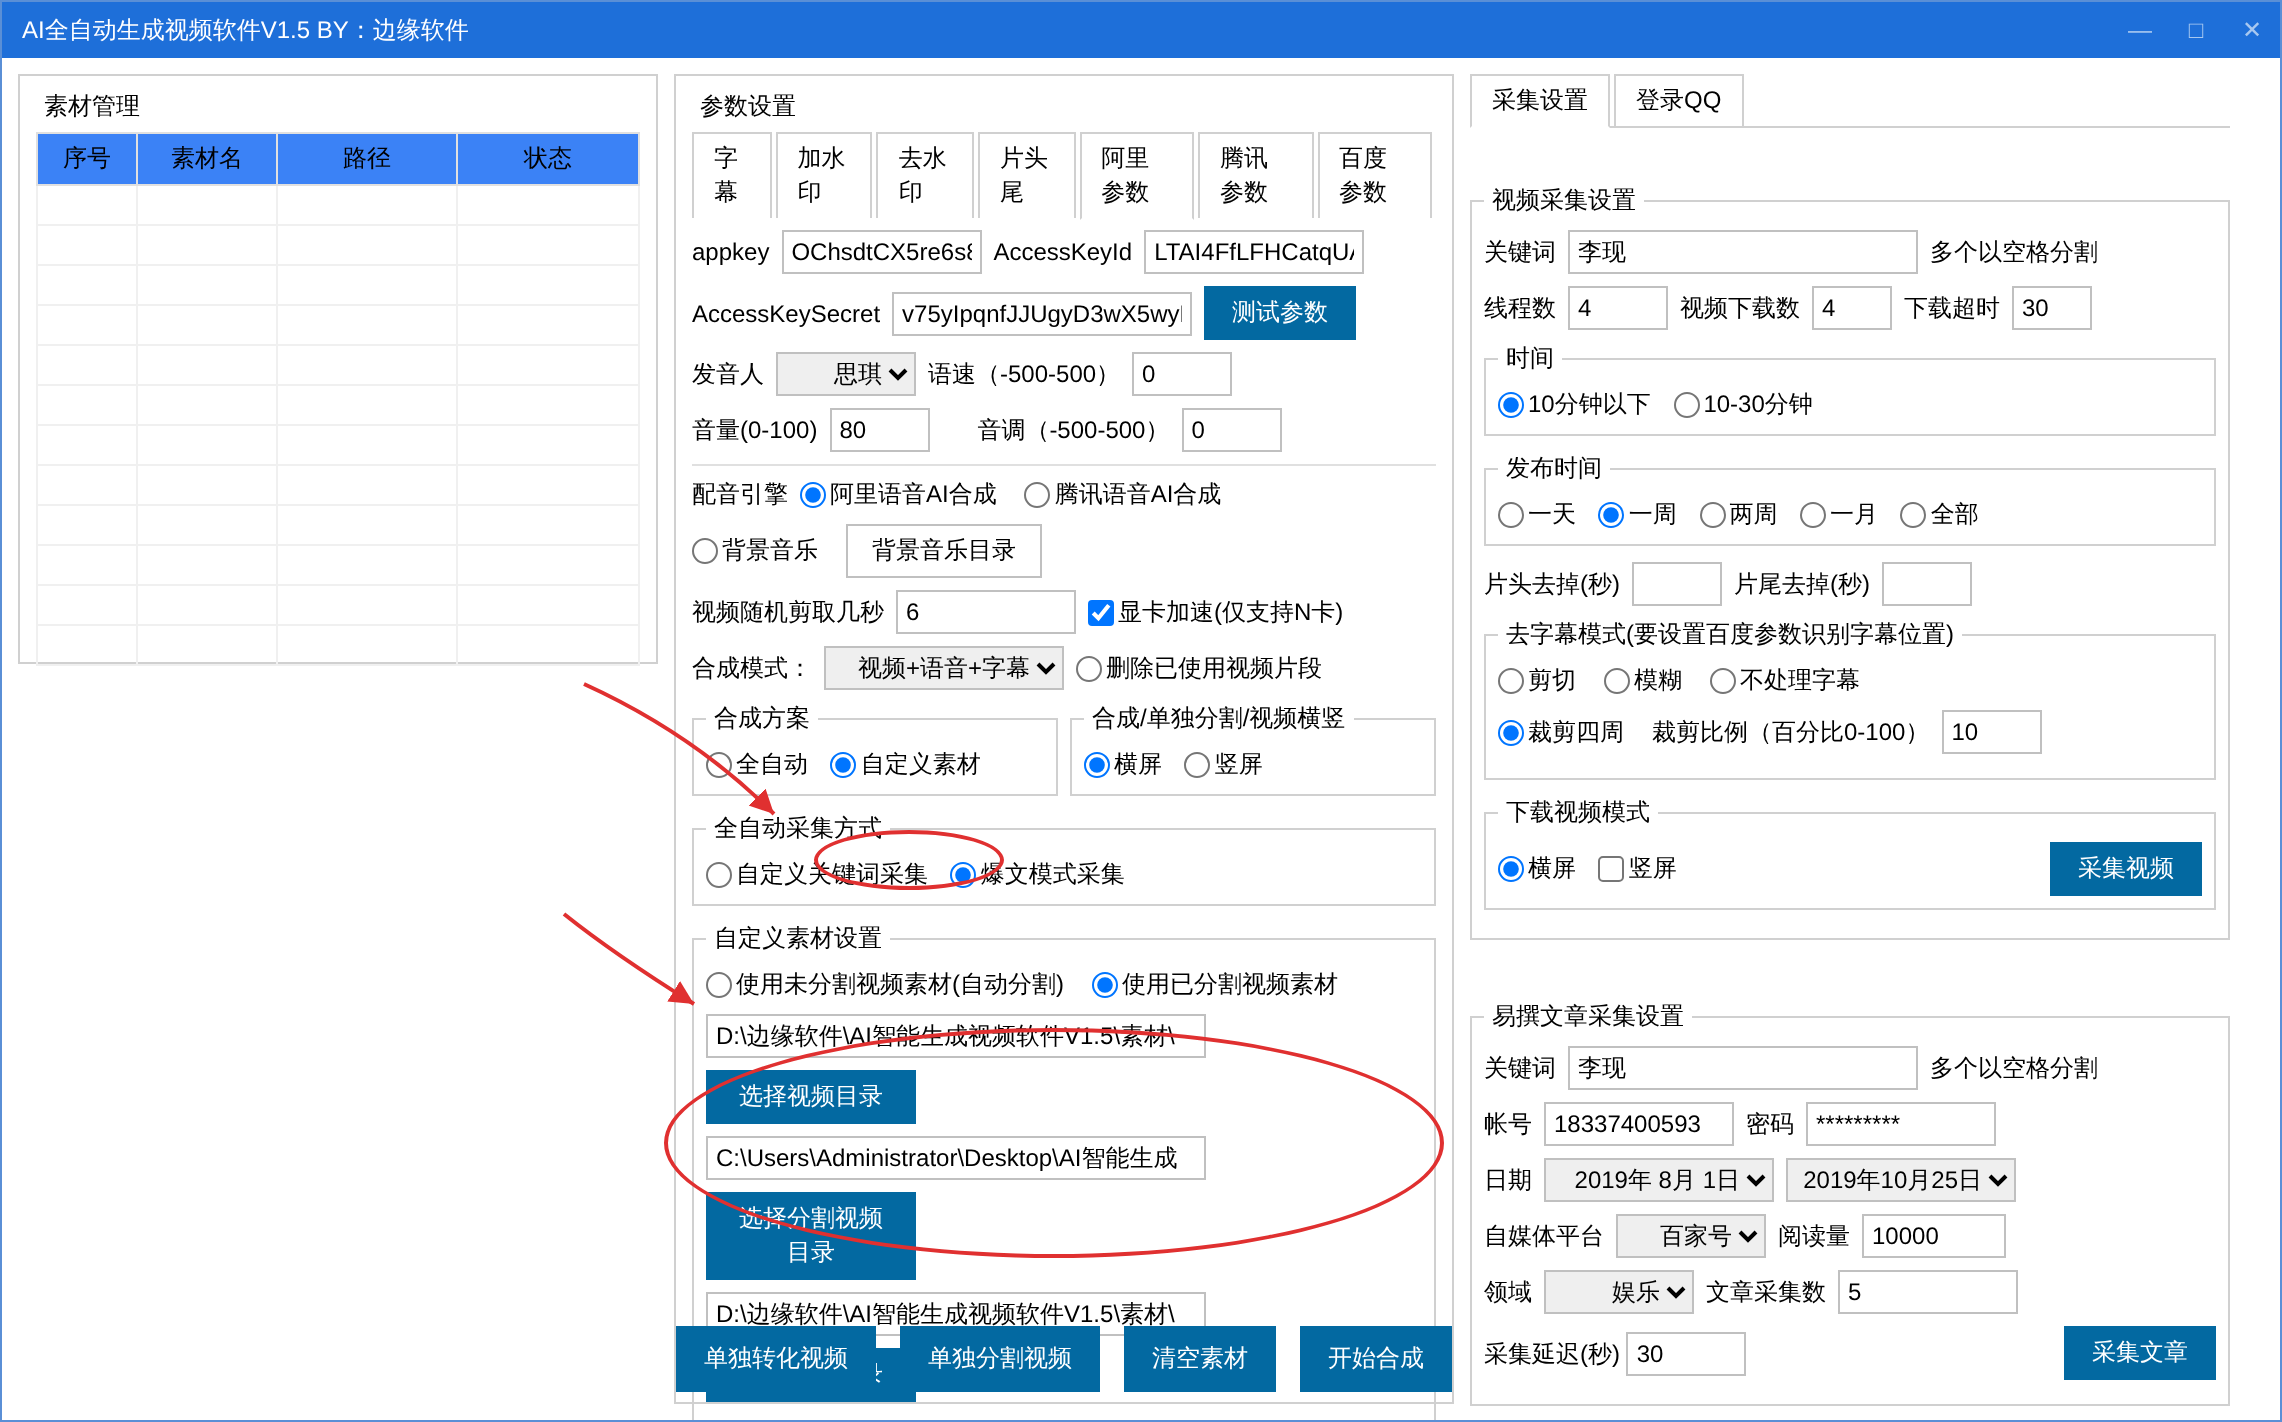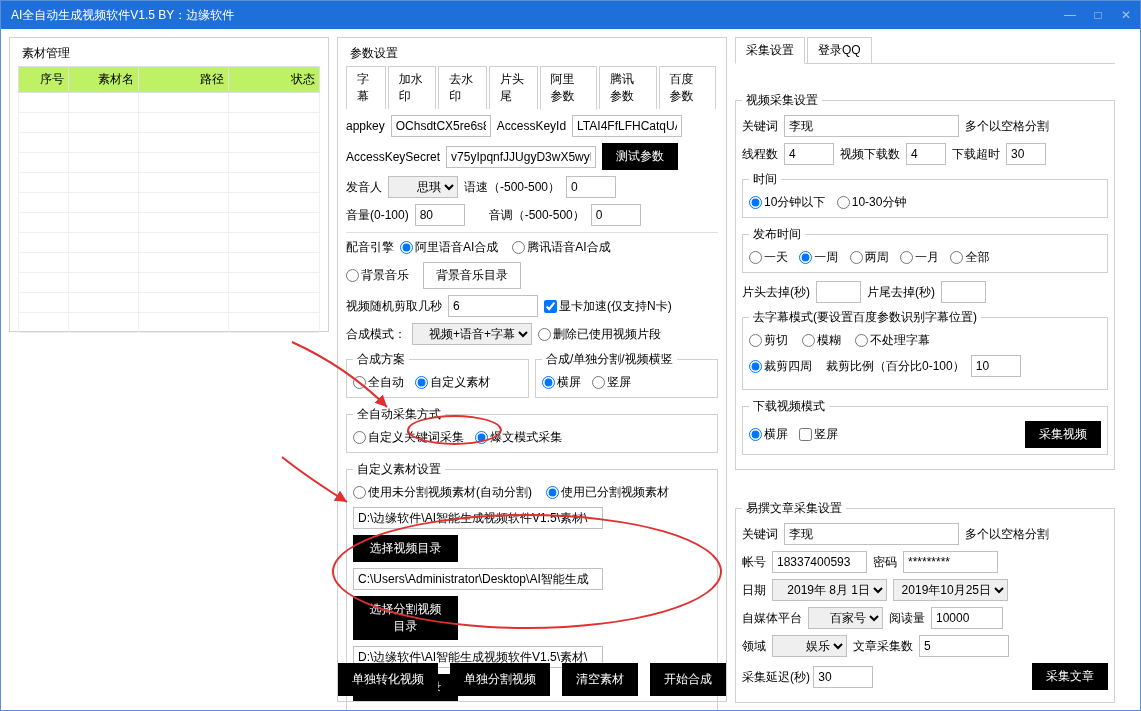--- a/index.html
+++ b/index.html
@@ -9,36 +9,36 @@
 .titlebar .controls span { width: 28px; text-align: center; color: #a8c8f0; cursor: default; }
 .main { display: flex; height: calc(100% - 28px); padding: 8px; gap: 8px; }
 .col-left { width: 320px; display: flex; flex-direction: column; gap: 8px; border-radius: 22px; }
 .col-mid { width: 390px; position: relative; }
 .col-right { width: 380px; display: flex; flex-direction: column; gap: 22px; }
 
 .group { border: 1px solid #d0d0d0; padding: 8px; }
 .group-title { margin-top: -16px; margin-bottom: 4px; background: #fff; display: inline-block; padding: 0 4px; }
 
 .tbl { border: 1px solid #d0d0d0; width: 100%; border-collapse: collapse; }
-.tbl th { border: 1px solid #e0e0e0; padding: 4px; font-weight: normal; text-align: right; background: #bef264; }
+.tbl th { border: 1px solid #e0e0e0; padding: 4px; font-weight: normal; text-align: center; background: #3b82f6; }
 .tbl td { border: 1px solid #f0f0f0; height: 20px; }
 .material-box { height: 295px; }
 .log-box { flex: 1; }
 .log-inner { border: 1px solid #d0d0d0; height: 295px; }
 
 .tabs { border-bottom: 1px solid #d0d0d0; display: flex; margin-bottom: 6px; }
 .tab { padding: 4px 10px; border: 1px solid #d0d0d0; border-bottom: none; margin-right: 2px; background: #fff; cursor: default; }
 .tab.active { border-bottom: 1px solid #fff; margin-bottom: -1px; }
 
 .row { display: flex; align-items: center; gap: 6px; margin-bottom: 6px; flex-wrap: wrap; }
 .row label { white-space: nowrap; }
 input[type=text] { border: 1px solid #c0c0c0; padding: 2px 4px; height: 22px; }
 select { border: 1px solid #c0c0c0; height: 22px; text-align: right; }
 .btn { background: #fff; border: 1px solid #c0c0c0; padding: 4px 12px; cursor: default; }
-.btn-blue { background: #000000; color: #fff; border: none; padding: 5px 14px; cursor: default; }
+.btn-blue { background: #0369a1; color: #fff; border: none; padding: 5px 14px; cursor: default; }
 .btn-big { padding: 8px 14px; }
 
 fieldset { border: 1px solid #d0d0d0; padding: 6px; margin-bottom: 8px; }
 fieldset legend { padding: 0 4px; }
 
 input[type=radio], input[type=checkbox] { margin-right: 2px; vertical-align: middle; }
 .radio-lbl { margin-right: 8px; white-space: nowrap; }
 
 .arrow { position: absolute; pointer-events: none; z-index: 10; }
 .ring { border: 2px solid #e03030; border-radius: 50%; position: absolute; pointer-events: none; z-index: 9; }

